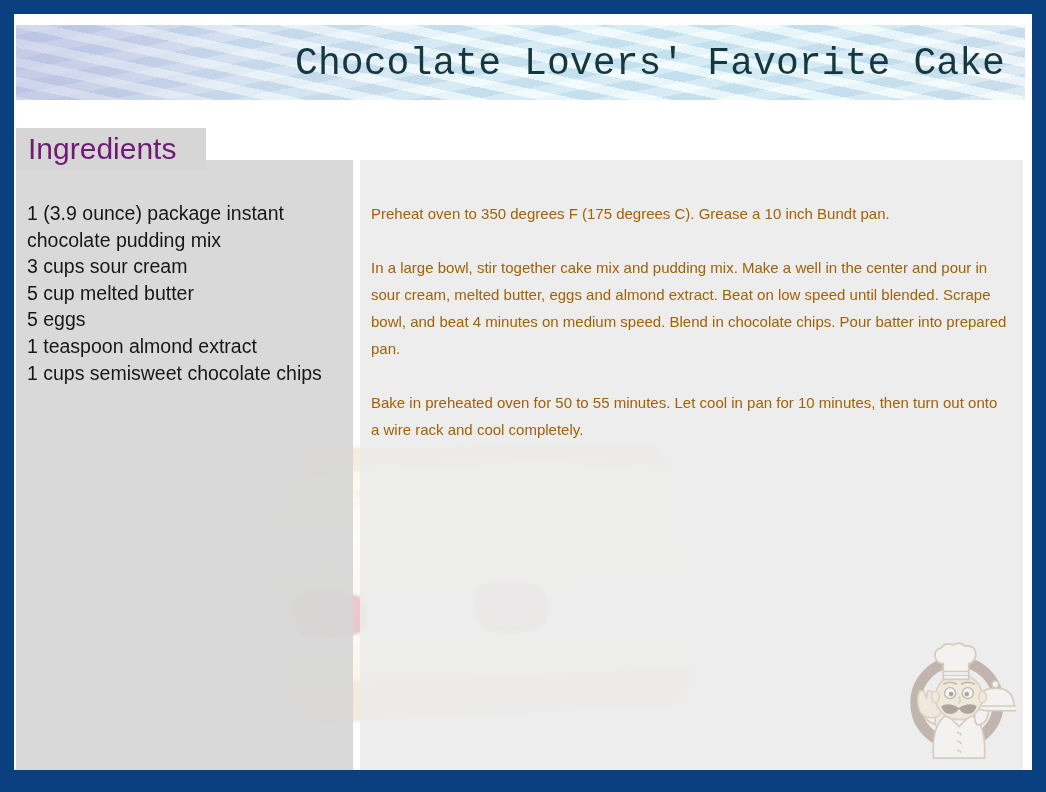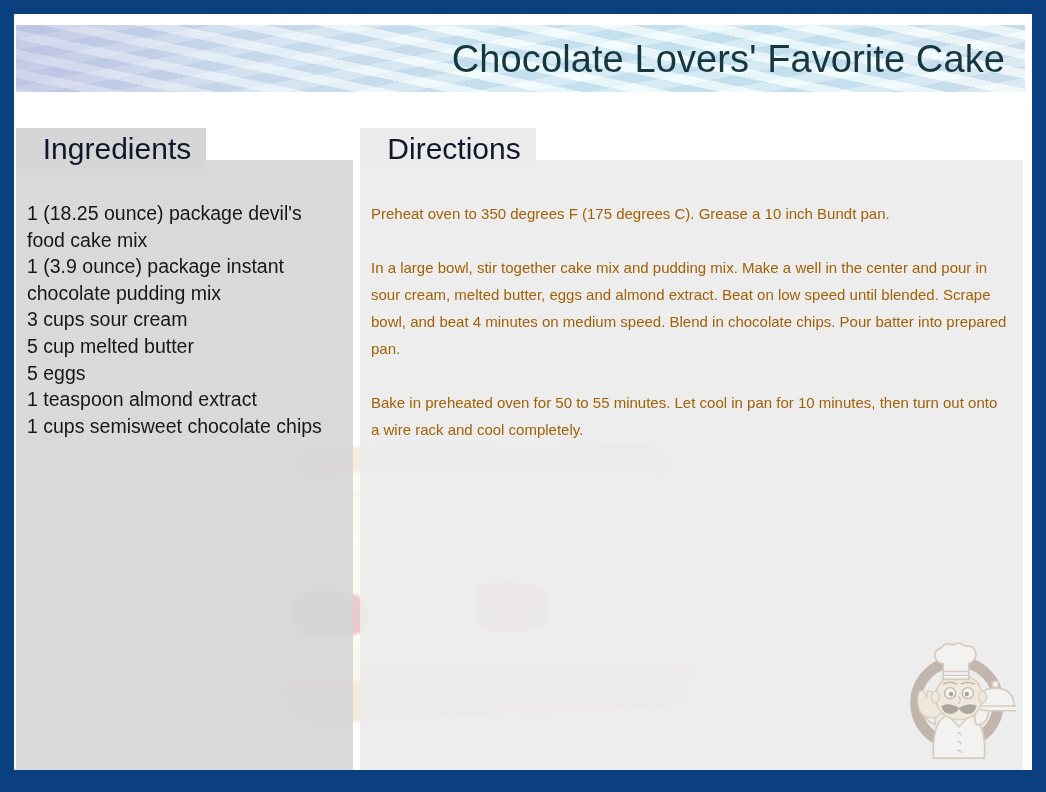--- a/index.html
+++ b/index.html
@@ -22,33 +22,34 @@
     border-bottom-width: 22px;
     overflow: hidden;
   }
 
   
   #banner {
     position: absolute;
     left: 2px;
     top: 11px;
     width: 1009px;
-    height: 67px;
+    height: 75px;
     overflow: hidden;
     background:
       linear-gradient(100deg,
         #c7cde8 0%,
         #cdd6ea 10%,
         #d3e2f0 20%,
         #d6ecf4 32%,
         #d6f2f7 45%,
         #d4f4f8 60%,
         #d2f3f7 75%,
         #d6f1f6 88%,
         #dcf0f4 100%);
+    font-family: Liberation Mono, monospace;
   }
   #banner .weave {
     position: absolute;
     inset: -40px -20px;
     background-image:
       repeating-linear-gradient(12deg,
         rgba(255,255,255,0.55) 0px,
         rgba(255,255,255,0.55) 9px,
         rgba(160,175,215,0.16) 9px,
         rgba(160,175,215,0.16) 19px),
@@ -114,22 +115,21 @@
   .tab {
     position: absolute;
     top: -32px;
     left: 0;
     height: 42px;
     display: flex;
     align-items: center;
     padding-left: 12px;
     box-sizing: border-box;
     font-size: 30px;
-    color: #0f172a;
-    justify-content: center;
+    color: #701a75;
   }
   #ingredients-tab {
     width: 190px;
     background: #d6d6d6;
   }
   #directions-tab {
     width: 176px;
     background: #ebebeb;
   }
 
@@ -250,35 +250,31 @@
       </g>
     </g>
   </svg>
 
   <div class="panel" id="ingredients-panel">
     <div class="tab" id="ingredients-tab">
       <span>Ingredients</span>
     </div>
     <div class="panel-body">
       <ul id="ingredients-list">
-        <li>1 (18.25 ounce) package devil's food cake mix</li>
         <li>1 (3.9 ounce) package instant chocolate pudding mix</li>
         <li>3 cups sour cream</li>
         <li>5 cup melted butter</li>
         <li>5 eggs</li>
         <li>1 teaspoon almond extract</li>
         <li>1 cups semisweet chocolate chips</li>
       </ul>
     </div>
   </div>
 
   <div class="panel" id="directions-panel">
-    <div class="tab" id="directions-tab">
-      <span>Directions</span>
-    </div>
     <div class="panel-body">
       <div id="directions-body">
         <p>Preheat oven to 350 degrees F (175 degrees C). Grease a 10 inch Bundt pan.</p>
         <p>In a large bowl, stir together cake mix and pudding mix. Make a well in the center and pour in sour cream, melted butter, eggs and almond extract. Beat on low speed until blended. Scrape bowl, and beat 4 minutes on medium speed. Blend in chocolate chips. Pour batter into prepared pan.</p>
         <p>Bake in preheated oven for 50 to 55 minutes. Let cool in pan for 10 minutes, then turn out onto a wire rack and cool completely.</p>
       </div>
     </div>
   </div>
 
   <svg id="chef-logo" viewBox="0 0 120 120">

